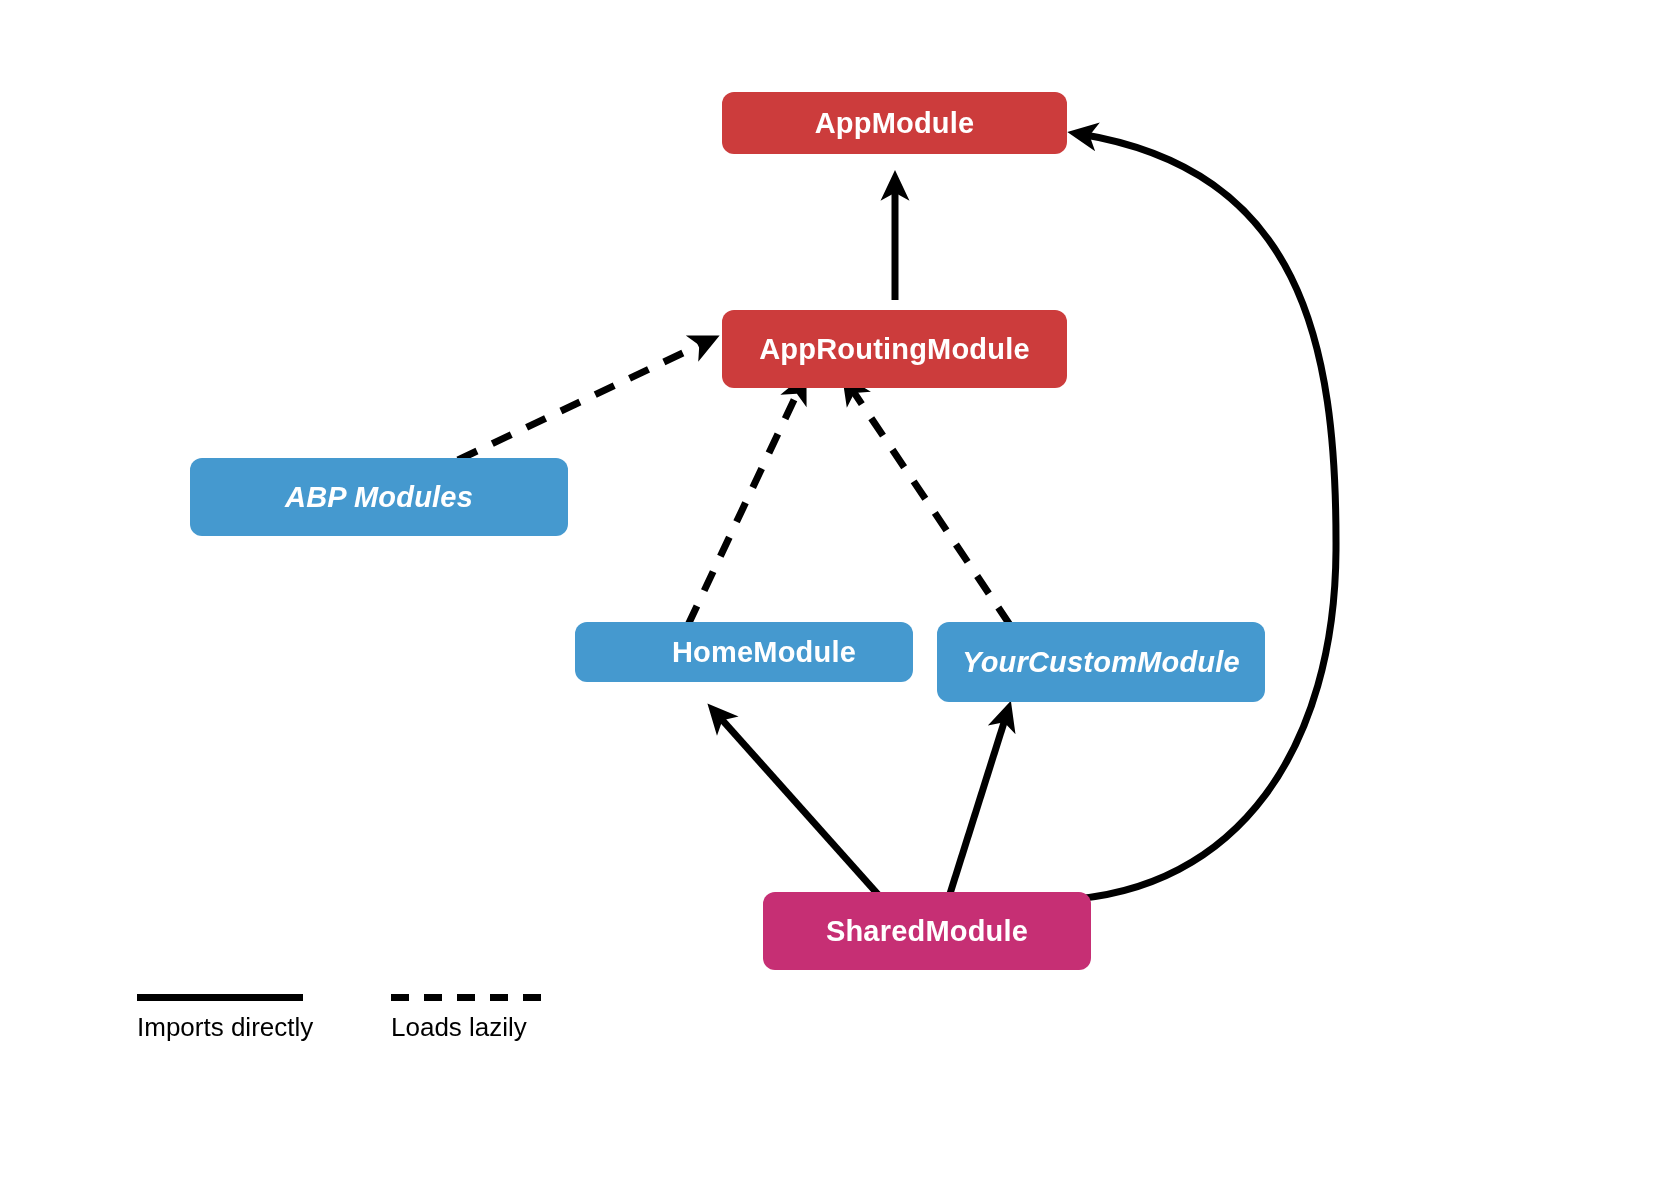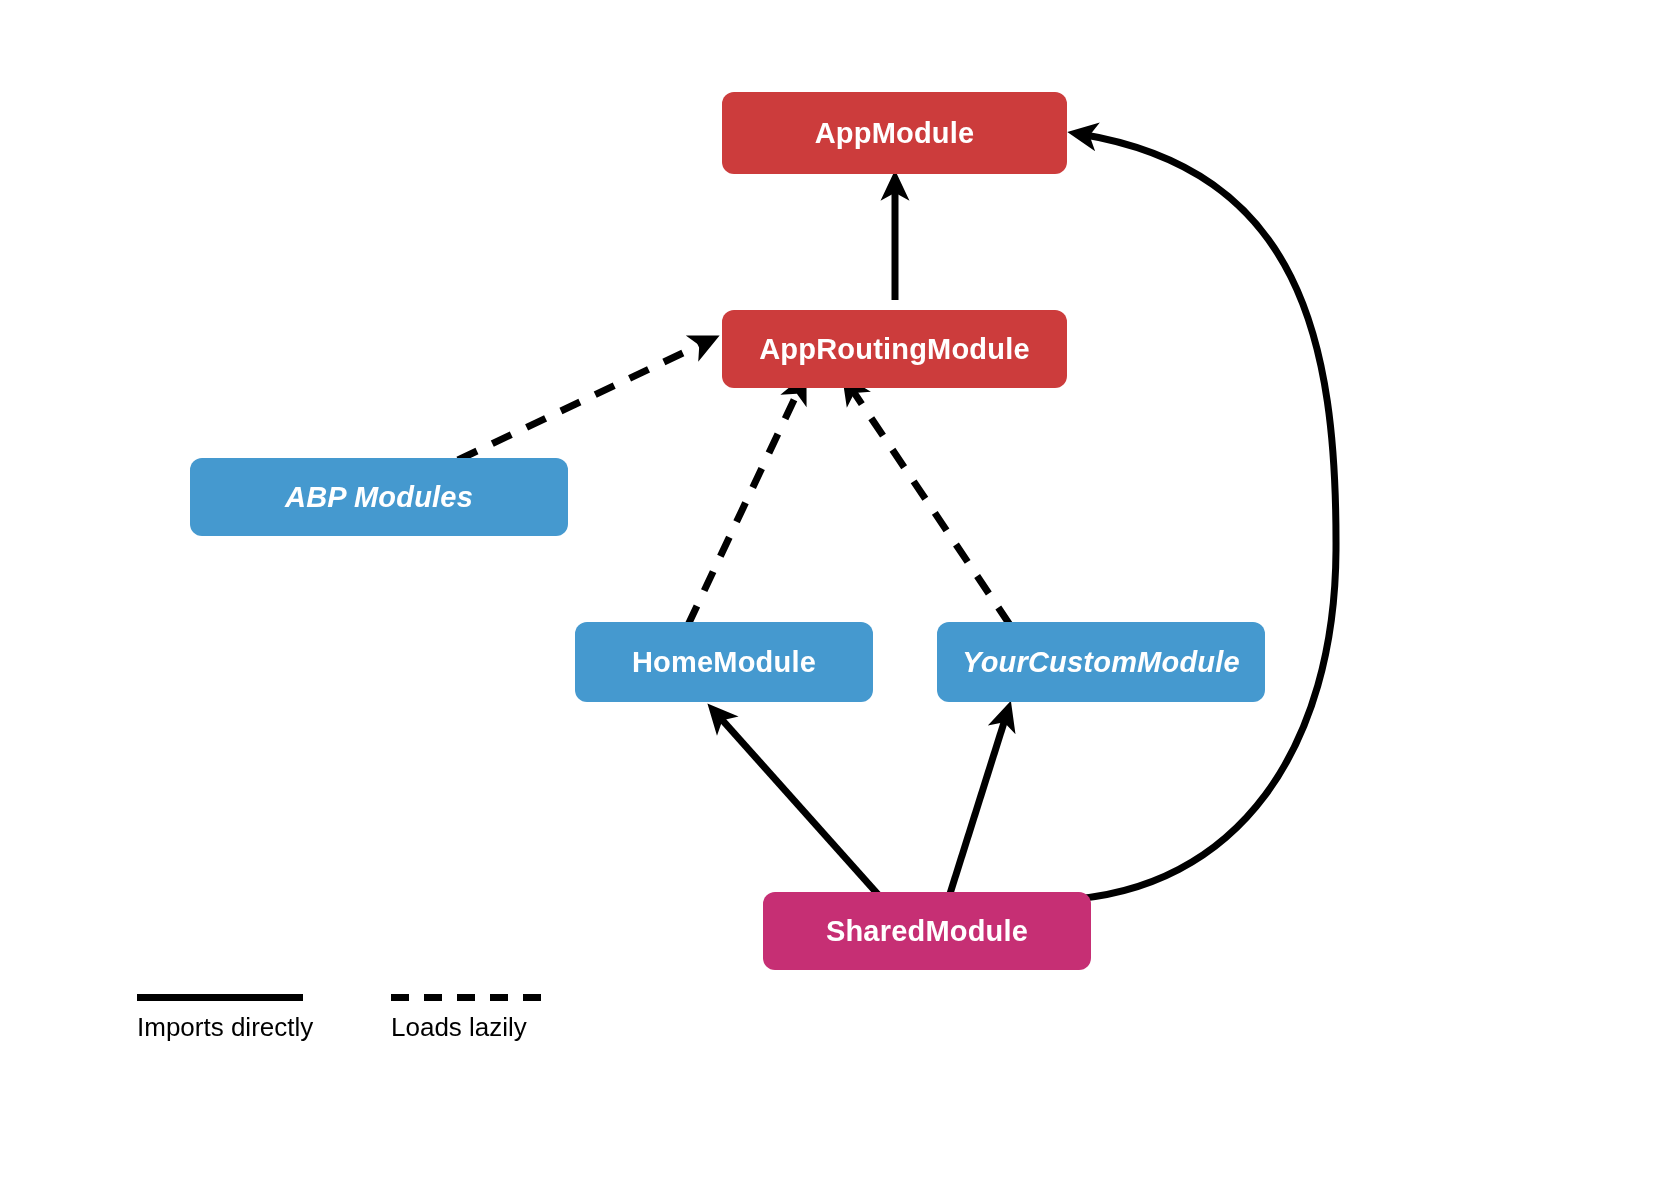--- a/index.html
+++ b/index.html
@@ -88,33 +88,33 @@
 
     <path class="edge" marker-end="url(#arrowhead)" d="M1060,900 C1240,892 1335,745 1336,550 C1337,340 1300,170 1080,134"></path>
 
     <path class="edge dashed" marker-end="url(#arrowhead)" d="M458,460 L708,341"></path>
 
     <path class="edge dashed" marker-end="url(#arrowhead)" d="M688,625 L801,385"></path>
 
     <path class="edge dashed" marker-end="url(#arrowhead)" d="M1010,625 L849,385"></path>
   </svg>
 
-  <div class="node" style="left: 722px; top: 92px; width: 345px; height: 82px; background-color: rgb(204, 60, 60);">
+  <div class="node" style="left: 722px; top: 92px; width: 345px; height: 62px; background-color: rgb(204, 60, 60);">
     <span>AppModule</span>
   </div>
 
   <div class="node" style="left: 722px; top: 292px; width: 345px; height: 78px; background-color: rgb(204, 60, 60); margin-top: 18px;">
     <span>AppRoutingModule</span>
   </div>
 
   <div class="node" style="left: 190px; top: 458px; width: 378px; height: 78px; background-color: rgb(69, 153, 207); font-style: italic;">
     <span>ABP Modules</span>
   </div>
 
-  <div class="node" style="left: 575px; top: 622px; width: 298px; height: 80px; background-color: rgb(69, 153, 207);">
+  <div class="node" style="left: 575px; top: 622px; width: 298px; height: 60px; background-color: rgb(69, 153, 207); padding-left: 40px;">
     <span>HomeModule</span>
   </div>
 
   <div class="node" style="left: 937px; top: 622px; width: 328px; height: 80px; background-color: rgb(69, 153, 207); font-style: italic;">
     <span>YourCustomModule</span>
   </div>
 
   <div class="node" style="left: 763px; top: 892px; width: 328px; height: 78px; background-color: rgb(198, 47, 116);">
     <span>SharedModule</span>
   </div>

